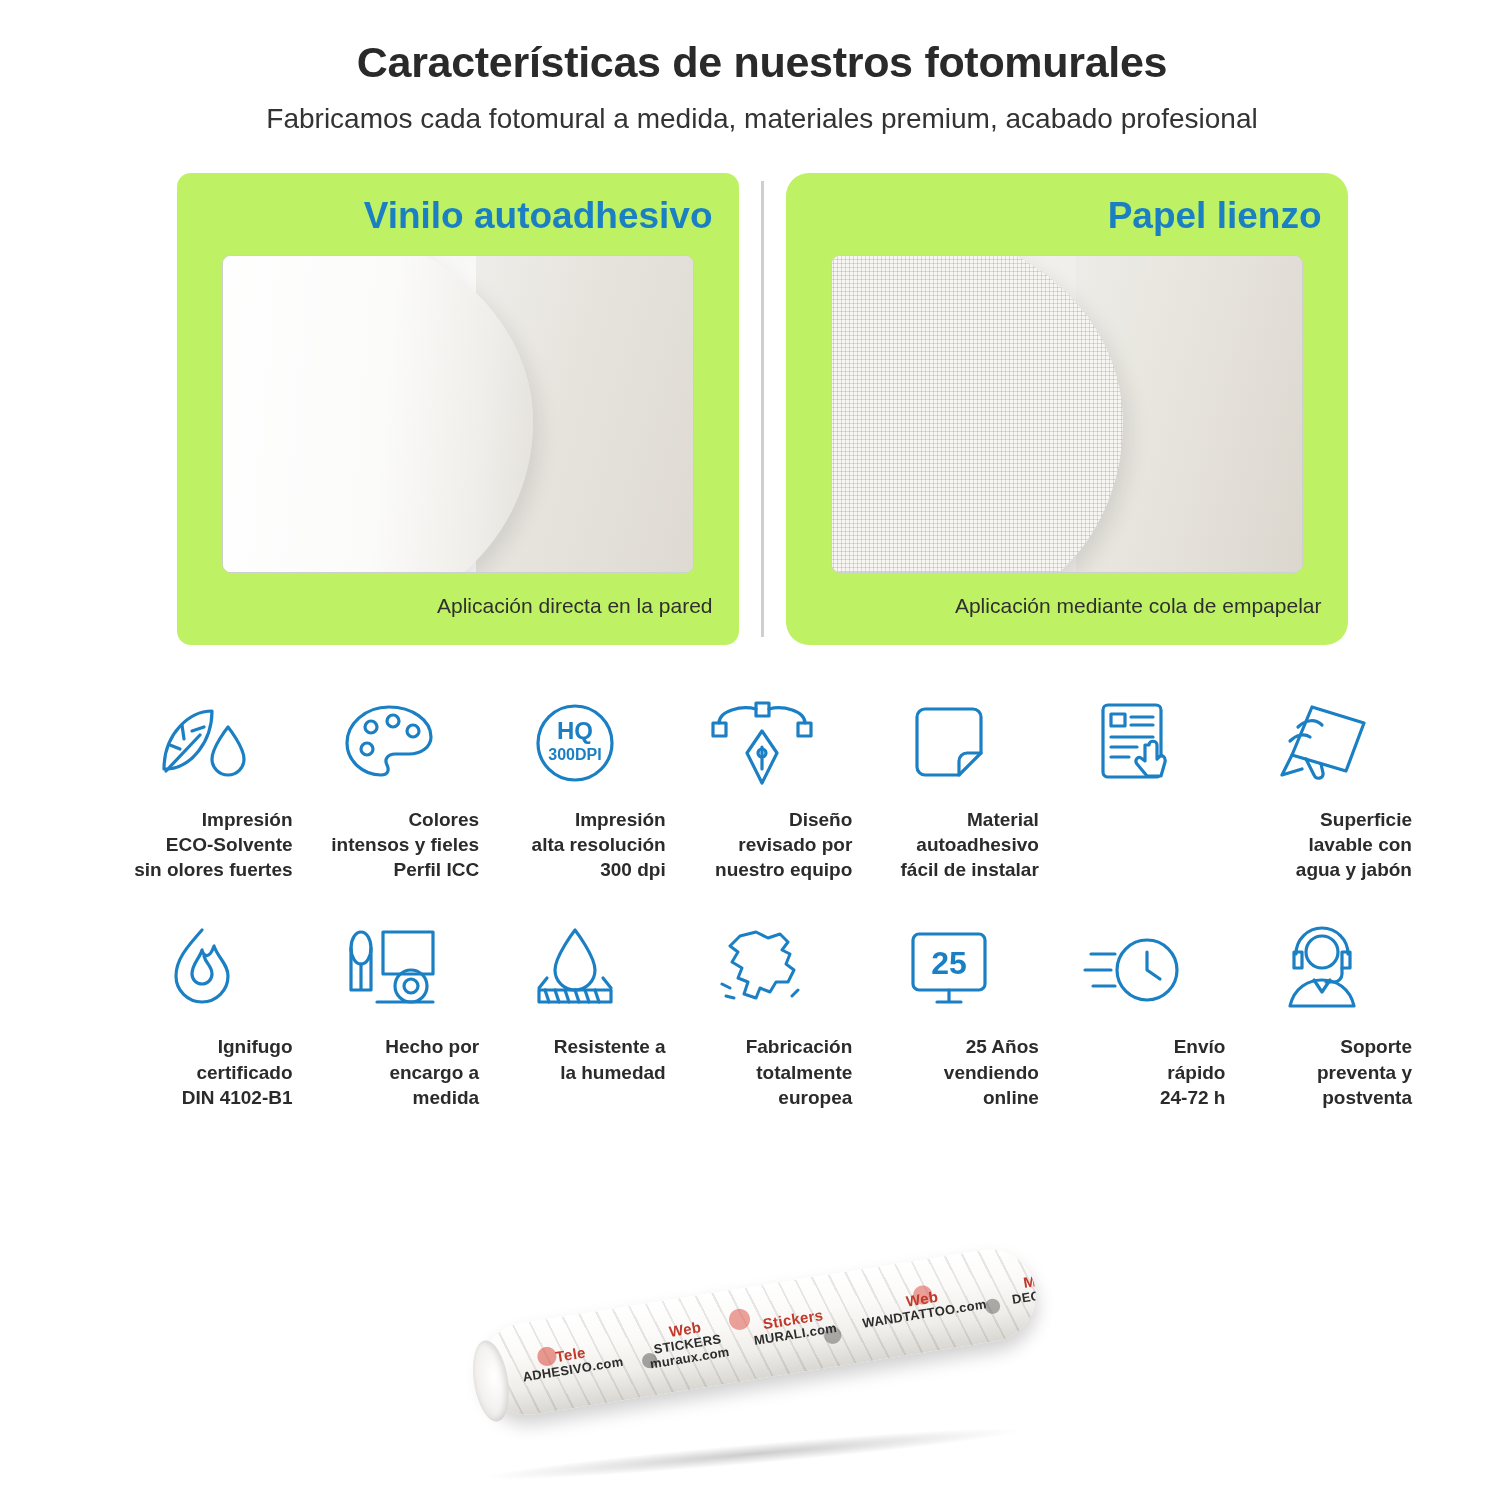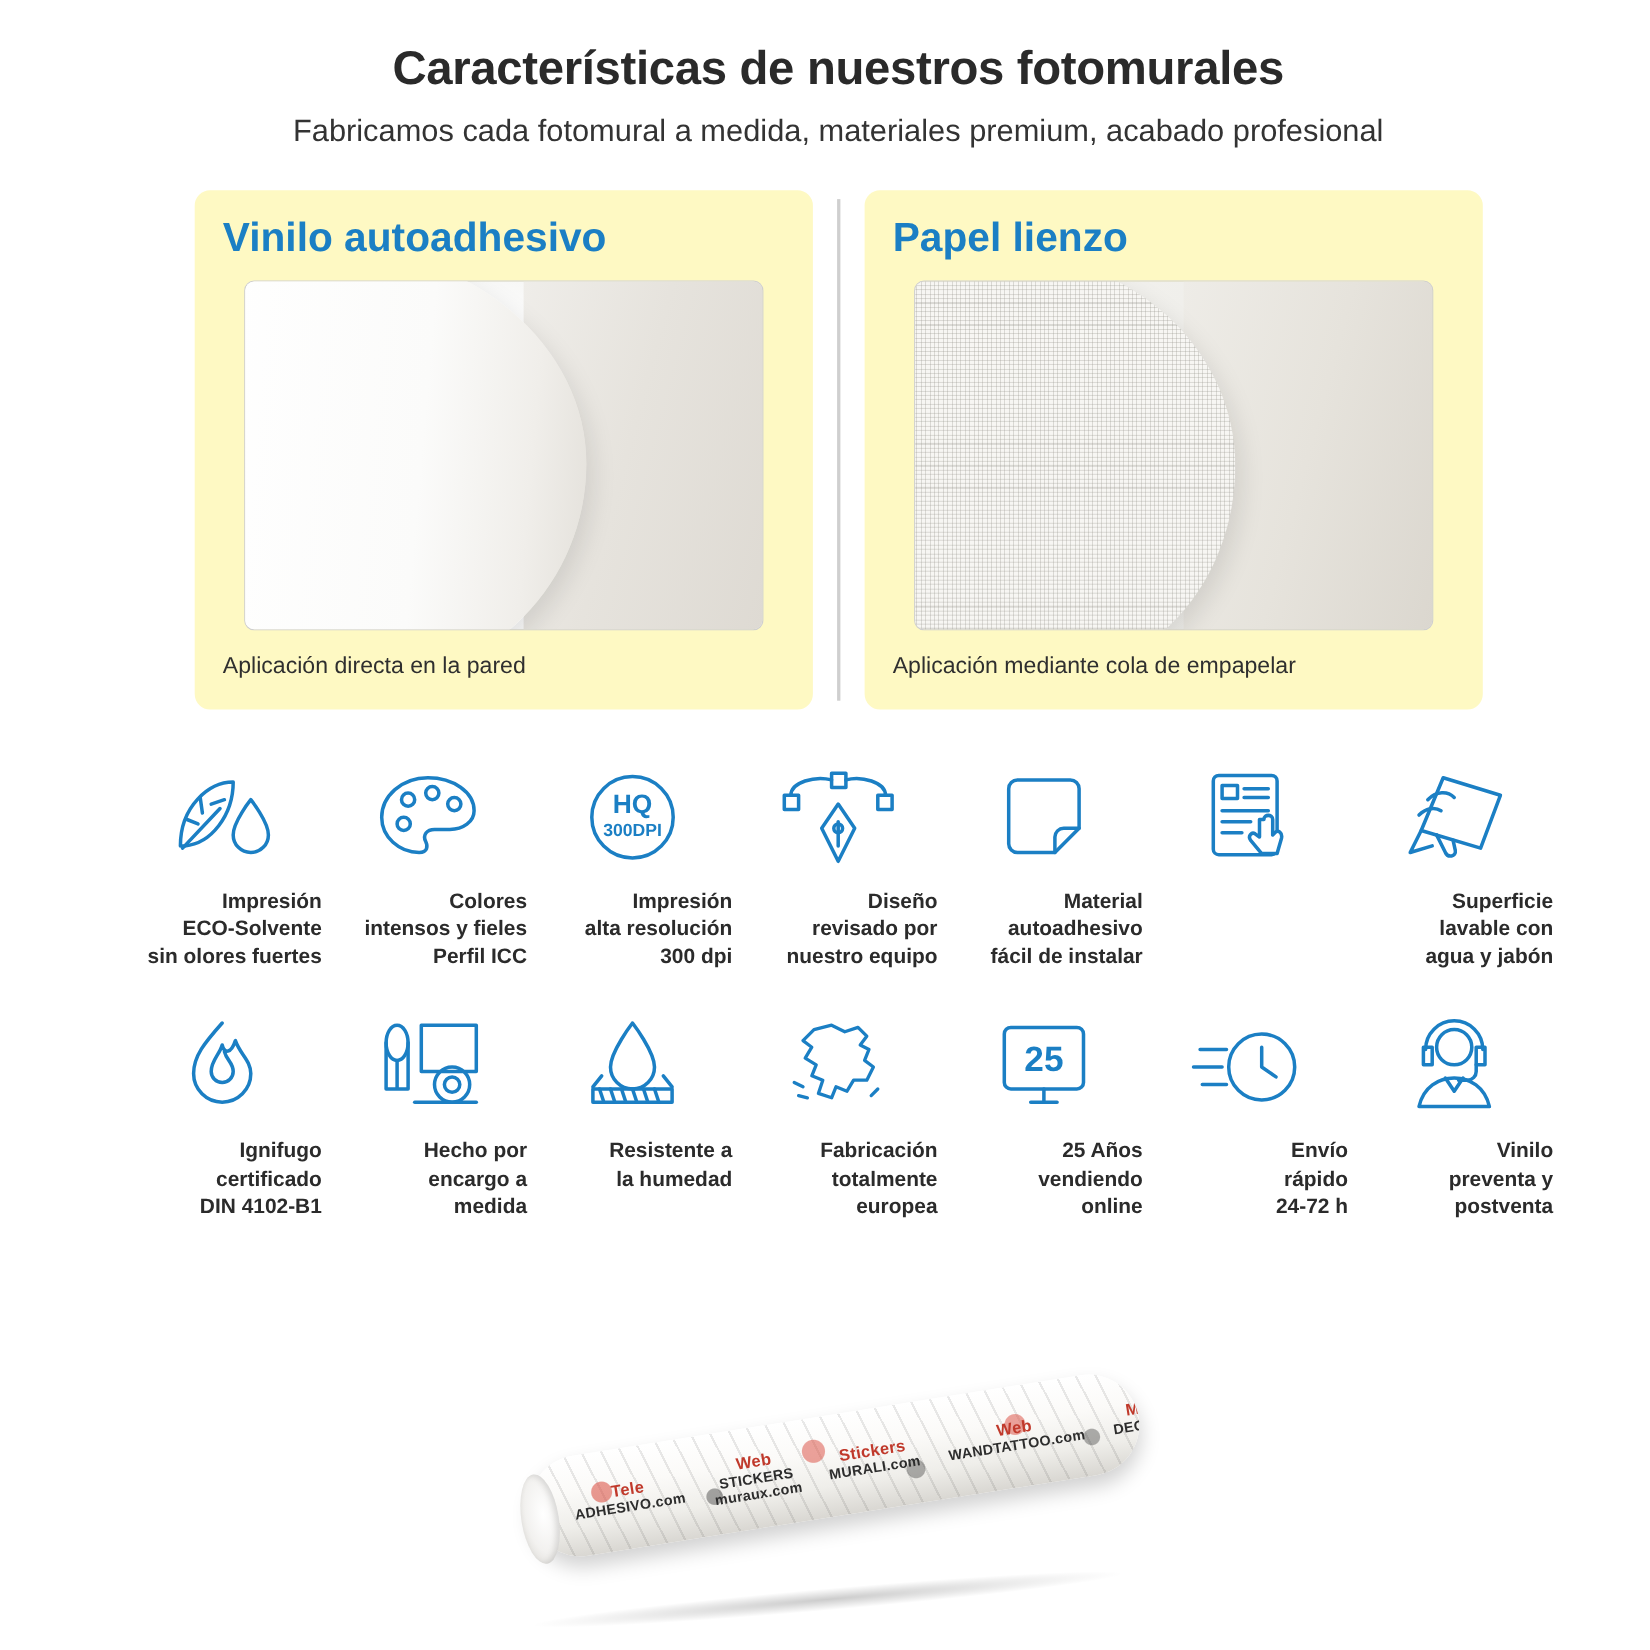--- a/index.html
+++ b/index.html
@@ -30,27 +30,27 @@
   
   .materials {
     display: flex;
     justify-content: center;
     gap: 0px;
     margin-top: 38px;
     position: relative;
   }
   .card {
     width: 562px;
-    background: #fef9c3;
+    background: #bef264;
     border-radius: 14px;
     padding: 22px 26px 26px;
-    text-align: left;
+    text-align: right;
   }
   .card.left { margin-right: 22px; }
-  .card.right { margin-left: 22px; }
+  .card.right { margin-left: 22px; border-radius: 23px; }
   .card-title {
     font-size: 37px;
     font-weight: bold;
     color: #1b7fc4;
     margin-bottom: 18px;
   }
   .swatch {
     width: 472px;
     height: 318px;
     margin: 0 auto;
@@ -417,21 +417,21 @@
       <div class="ico">
         <svg width="96" height="92" viewBox="0 0 96 92" fill="none" stroke="#1b7fc4" stroke-width="3.2" stroke-linecap="round" stroke-linejoin="round">
           <circle cx="48" cy="28" r="16"></circle>
           <path d="M22 30 a26 26 0 0 1 52 0"></path>
           <path d="M20 28 h8 v16 h-8 z M68 28 h8 v16 h-8 z"></path>
           <path d="M68 44 v6 a8 8 0 0 1-8 8 h-8"></path>
           <path d="M16 82 c4-18 18-26 32-26 s28 8 32 26 z"></path>
           <path d="M40 56 l8 12 l8-12"></path>
         </svg>
       </div>
-      <div class="lbl">Vinilo
+      <div class="lbl">Soporte
 preventa y
 postventa</div>
     </div>
   </div>
 
   <div class="tube-wrap">
     <div class="tube">
       <div class="shadow"></div>
       <div class="body">
         <div class="print"></div>

